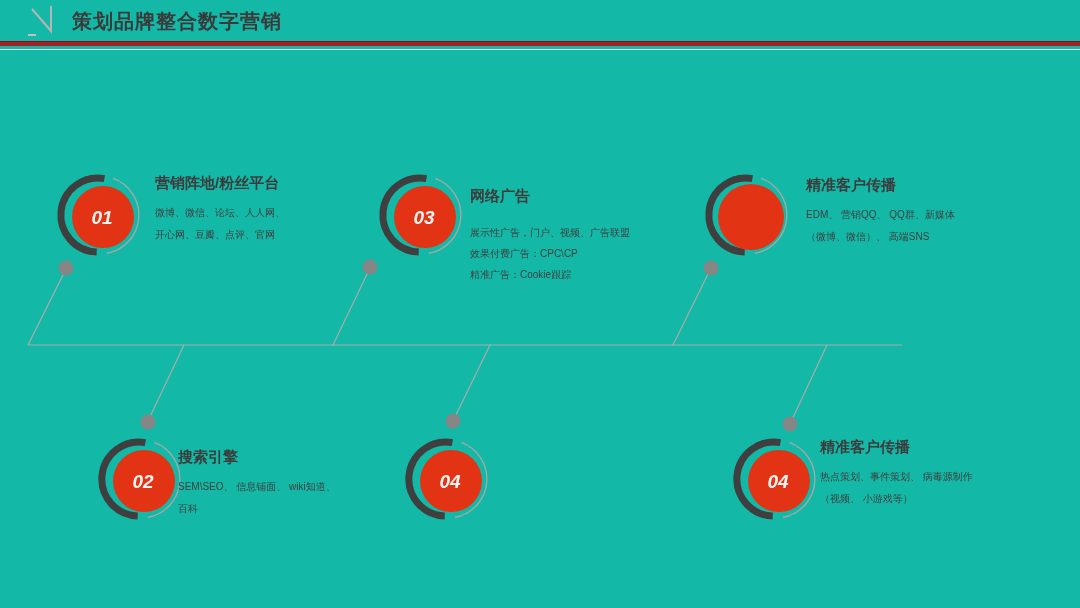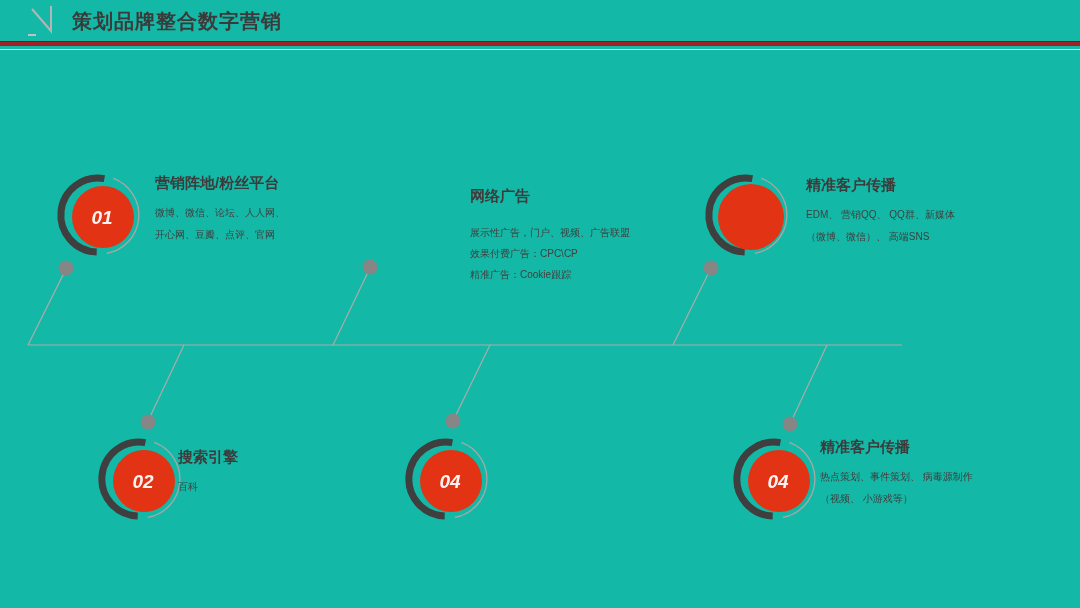--- a/index.html
+++ b/index.html
@@ -81,20 +81,28 @@
   </svg>
 
   <div class="badge badge-01">
     <svg width="90" height="95" viewBox="0 0 90 95">
       <path d="M 49.4 10.6 A 37 37 0 1 0 41.7 84.0" fill="none" stroke="#3f3f3f" stroke-width="7"></path>
       <path d="M 58.3 10.4 A 39 39 0 0 1 51.8 85.4" fill="none" stroke="#a8a8a8" stroke-width="1.3"></path>
       <circle cx="48" cy="49" r="31" fill="#e23314"></circle>
       <text class="badge-number" x="47" y="56" text-anchor="middle">01</text>
     </svg>
   </div>
+  <div class="badge badge-03">
+    <svg width="90" height="95" viewBox="0 0 90 95">
+      <path d="M 49.4 10.6 A 37 37 0 1 0 41.7 84.0" fill="none" stroke="#3f3f3f" stroke-width="7"></path>
+      <path d="M 58.3 10.4 A 39 39 0 0 1 51.8 85.4" fill="none" stroke="#a8a8a8" stroke-width="1.3"></path>
+      <circle cx="48" cy="49" r="31" fill="#e23314"></circle>
+      <text class="badge-number" x="47" y="56" text-anchor="middle">03</text>
+    </svg>
+  </div>
   <div class="badge badge-t3">
     <svg width="90" height="95" viewBox="0 0 90 95">
       <path d="M 49.4 10.6 A 37 37 0 1 0 41.7 84.0" fill="none" stroke="#3f3f3f" stroke-width="7"></path>
       <path d="M 58.3 10.4 A 39 39 0 0 1 51.8 85.4" fill="none" stroke="#a8a8a8" stroke-width="1.3"></path>
       <circle cx="48" cy="49" r="33" fill="#e23314"></circle>
       <text class="badge-number" x="47" y="56" text-anchor="middle"></text>
     </svg>
   </div>
   <div class="badge badge-02">
     <svg width="90" height="95" viewBox="0 0 90 95">
@@ -135,20 +143,21 @@
   </div>
 
   <div class="item-text text-t3">
     <div class="item-heading">精准客户传播</div>
     <div class="item-line">EDM、 营销QQ、 QQ群、新媒体</div>
     <div class="item-line">（微博、微信）、 高端SNS</div>
   </div>
 
   <div class="item-text text-02">
     <div class="item-heading">搜索引擎</div>
+    <div class="item-line">SEM\SEO、 信息铺面、 wiki知道、</div>
     <div class="item-line">百科</div>
   </div>
 
   <div class="item-text text-04a">
   </div>
 
   <div class="item-text text-04b">
     <div class="item-heading">精准客户传播</div>
     <div class="item-line">热点策划、事件策划、 病毒源制作</div>
     <div class="item-line">（视频、 小游戏等）</div>

